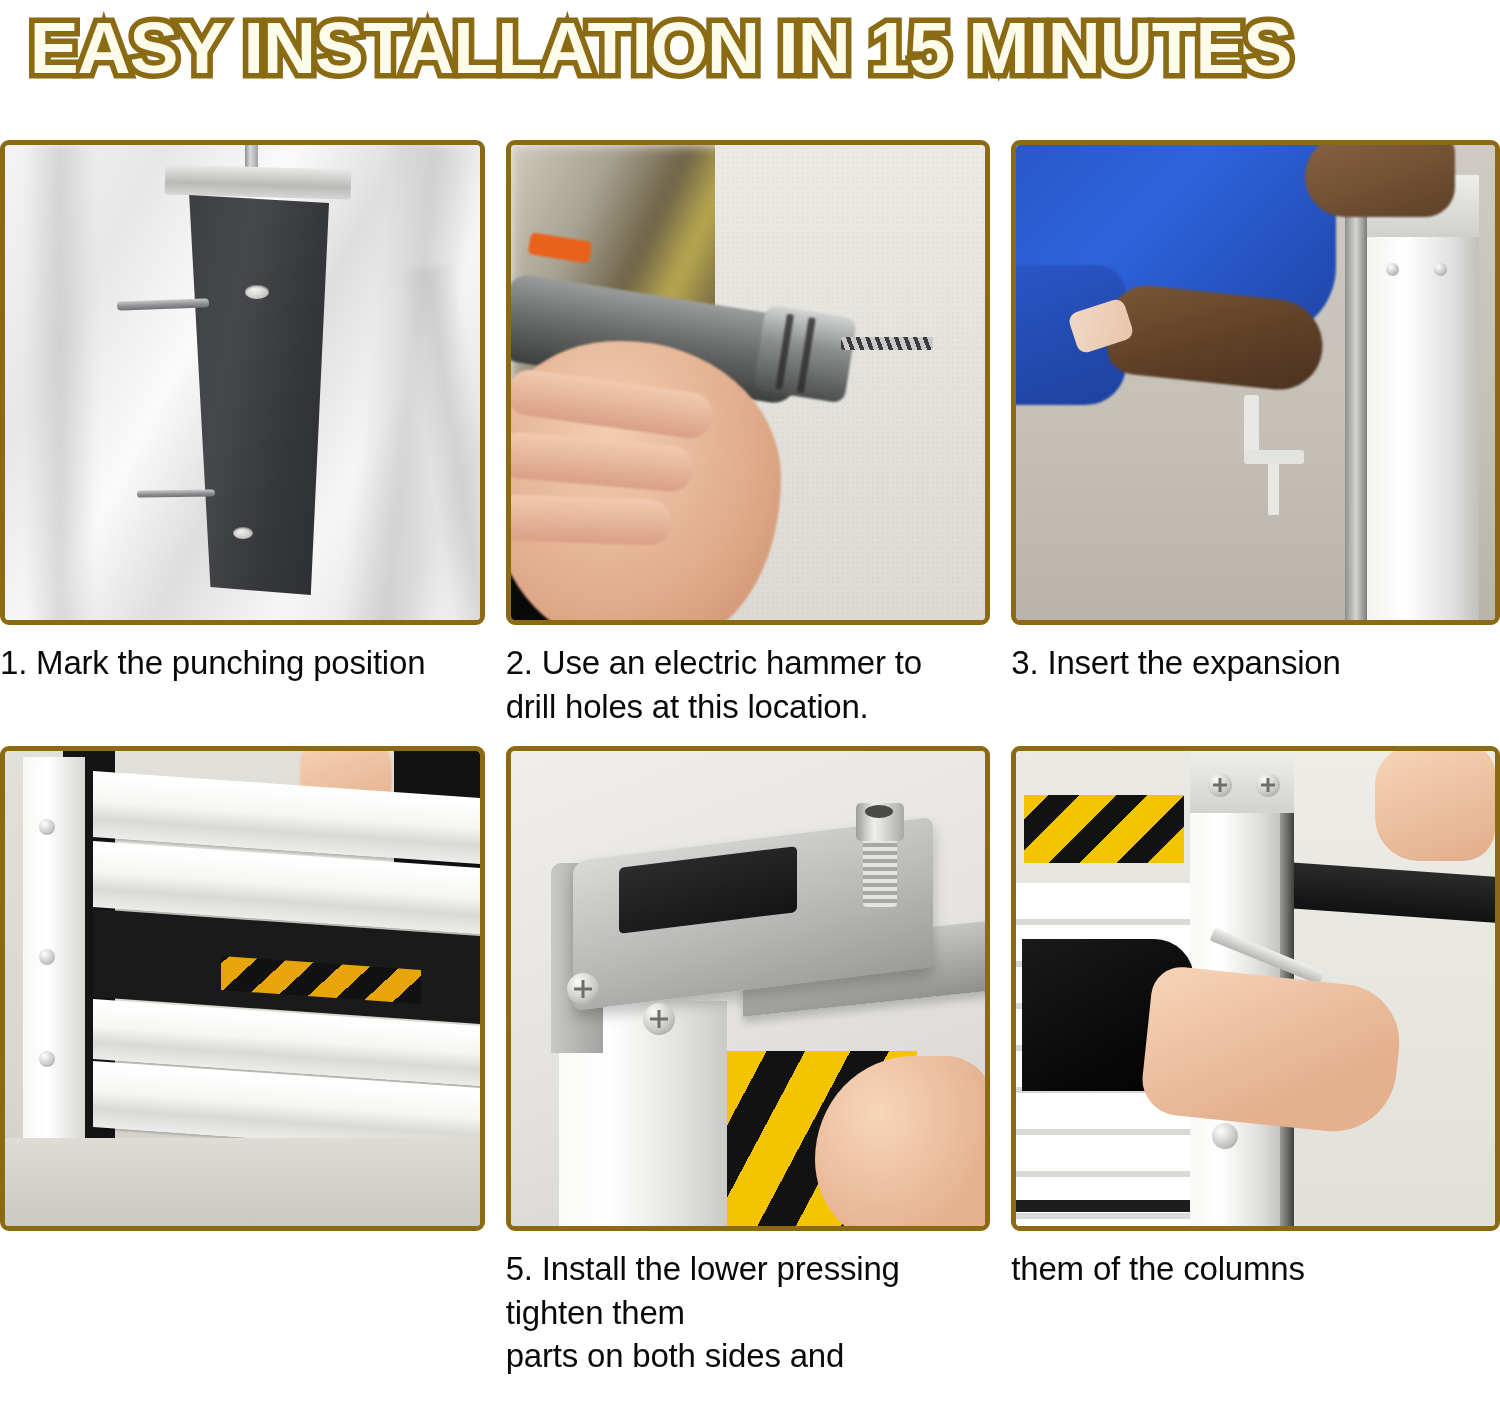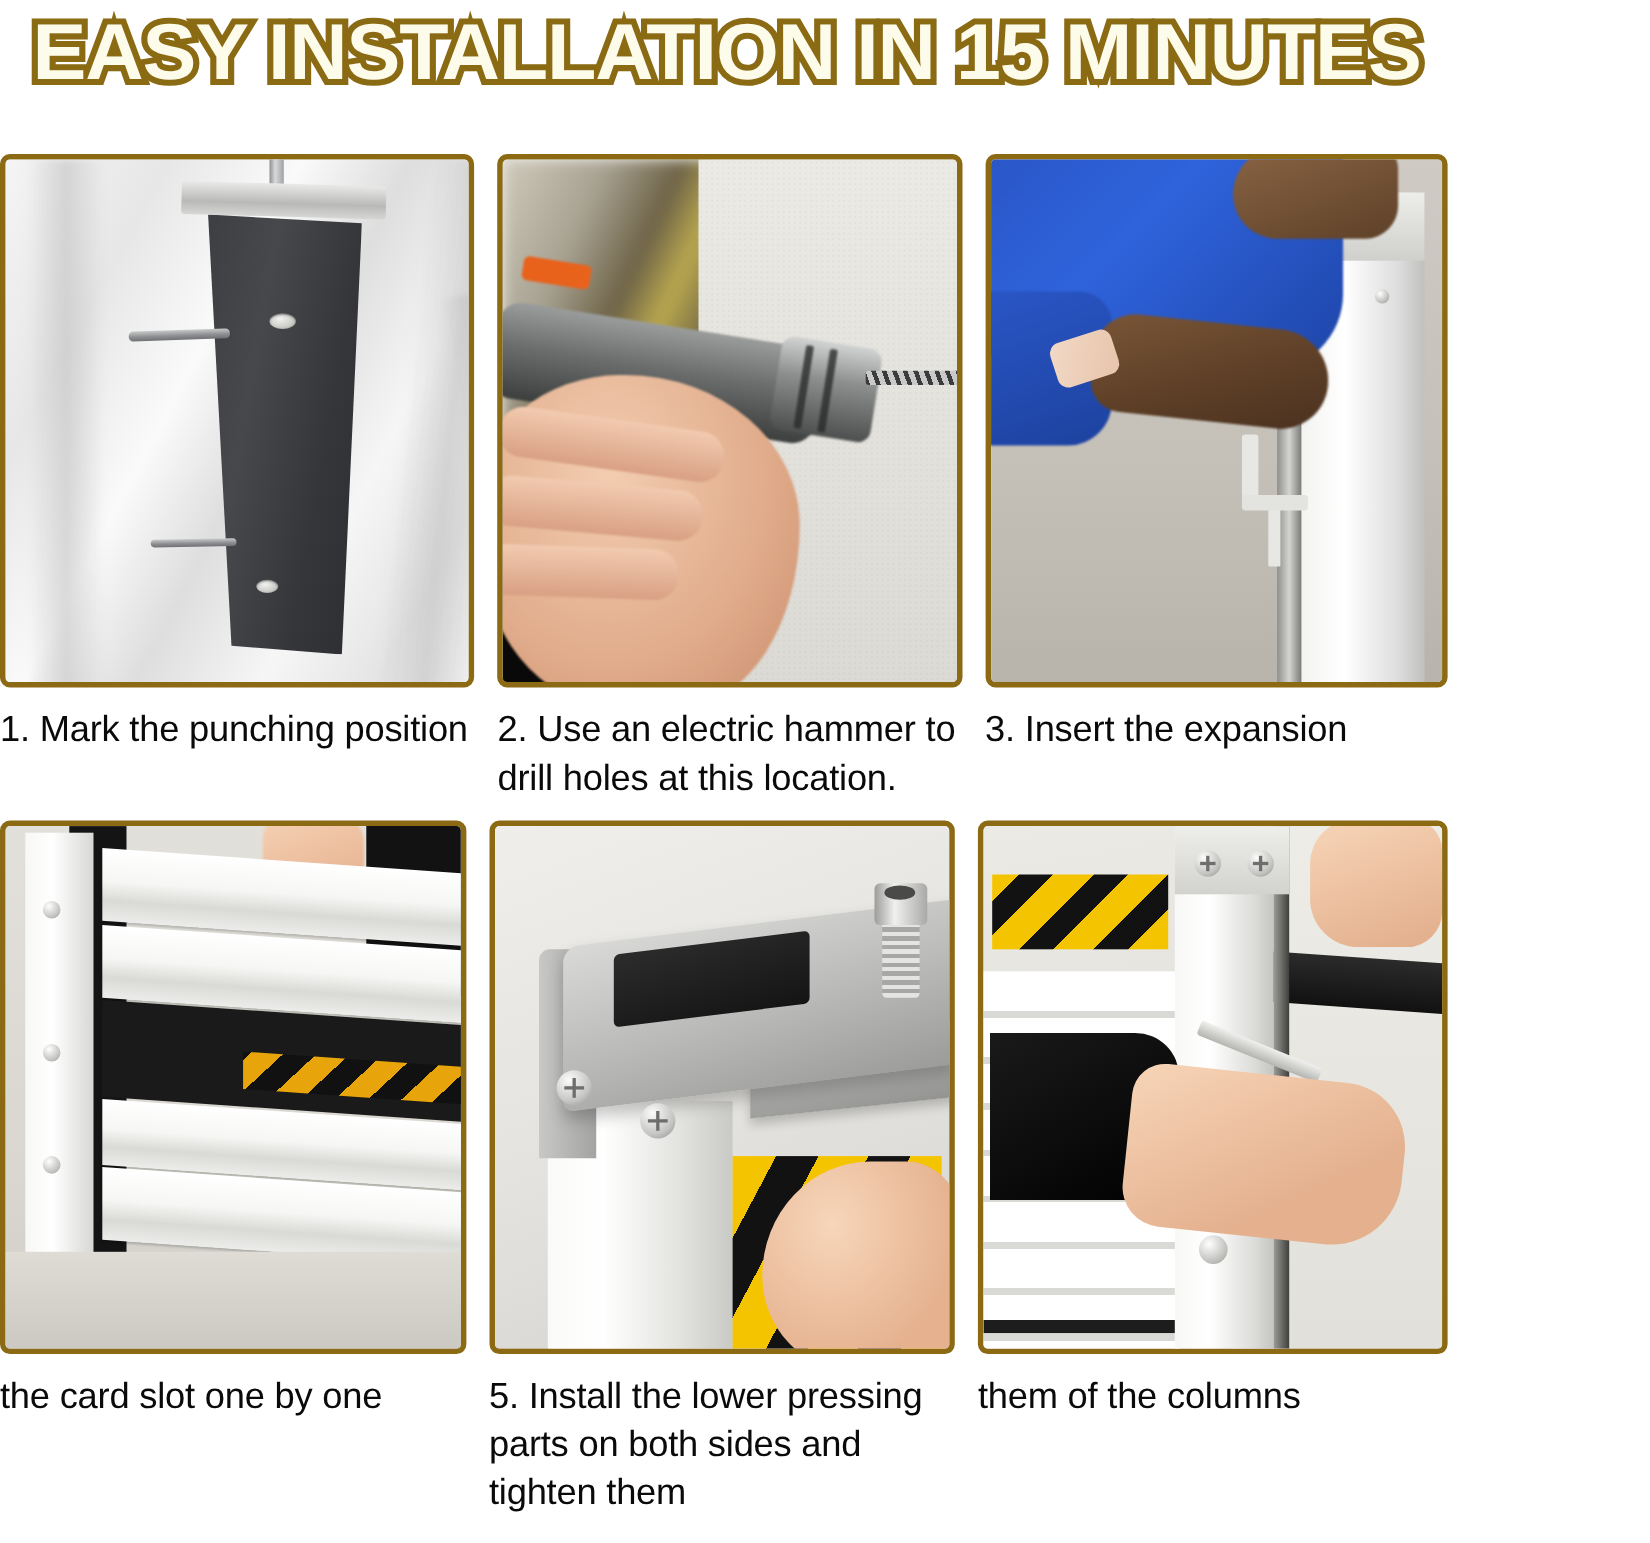--- a/index.html
+++ b/index.html
@@ -31,21 +31,21 @@
     text-stroke:11px #8a6a13;
     white-space:nowrap;
     font-family:"Liberation Sans","DejaVu Sans",sans-serif;
   }
 
   
   .grid{
     position:absolute;
     left:0;top:140px;width:1500px;
   }
-  .row{display:flex;width:1316px;}
+  .row{display:flex;width:1500px;}
   .row + .row{margin-top:18px;}
   .cell{width:486px;margin-right:21px;}
   .cell:last-child{margin-right:0;width:490px;}
 
   .photo-frame{
     border:5px solid #8c6a14;
     border-radius:9px;
     overflow:hidden;
     height:485px;
     background:#efeeea;
@@ -323,21 +323,20 @@
             <div class="abs p4-slat" style="top:34px;width:400px;height:66px;transform:skewY(4deg);"></div>
             <div class="abs p4-slat" style="top:104px;width:400px;height:66px;transform:skewY(4deg);"></div>
             <div class="abs p4-gap" style="top:172px;width:400px;height:88px;transform:skewY(4deg);"></div>
             <div class="abs p4-hazard" style="left:216px;top:212px;width:200px;height:34px;transform:skewY(4deg);"></div>
             <div class="abs p4-slat" style="top:262px;width:400px;height:60px;transform:skewY(4deg);"></div>
             <div class="abs p4-slat" style="top:324px;width:400px;height:66px;transform:skewY(4deg);"></div>
             <div class="abs p4-floor"></div>
           </div>
         </div>
         <div class="caption">
-          <span class="ln">the card slot one by one</span>
         </div>
       </div>
 
       <div class="cell">
         <div class="photo-frame">
           <div class="photo">
             <div class="abs p5-bg"></div>
             <div class="abs p5-col"></div>
             <div class="abs p5-tape"></div>
             <div class="abs p5-hand"></div>
@@ -347,22 +346,22 @@
             <div class="abs p5-slot"></div>
             <div class="abs p5-pscrew" style="left:56px;top:222px;"></div>
             <div class="abs p5-pscrew" style="left:132px;top:252px;"></div>
             <div class="abs p5-bolt"></div>
             <div class="abs p5-bolthead"></div>
             <div class="abs p5-bolthole"></div>
           </div>
         </div>
         <div class="caption">
           <span class="ln">5. Install the lower pressing</span>
+          <span class="ln">tighten them</span>
           <span class="ln">parts on both sides and</span>
-          <span class="ln">tighten them</span>
         </div>
       </div>
 
       <div class="cell">
         <div class="photo-frame">
           <div class="photo">
             <div class="abs p6-bg"></div>
             <div class="abs p6-wall"></div>
             <div class="abs p6-skirt"></div>
             <div class="abs p6-slats"></div>

